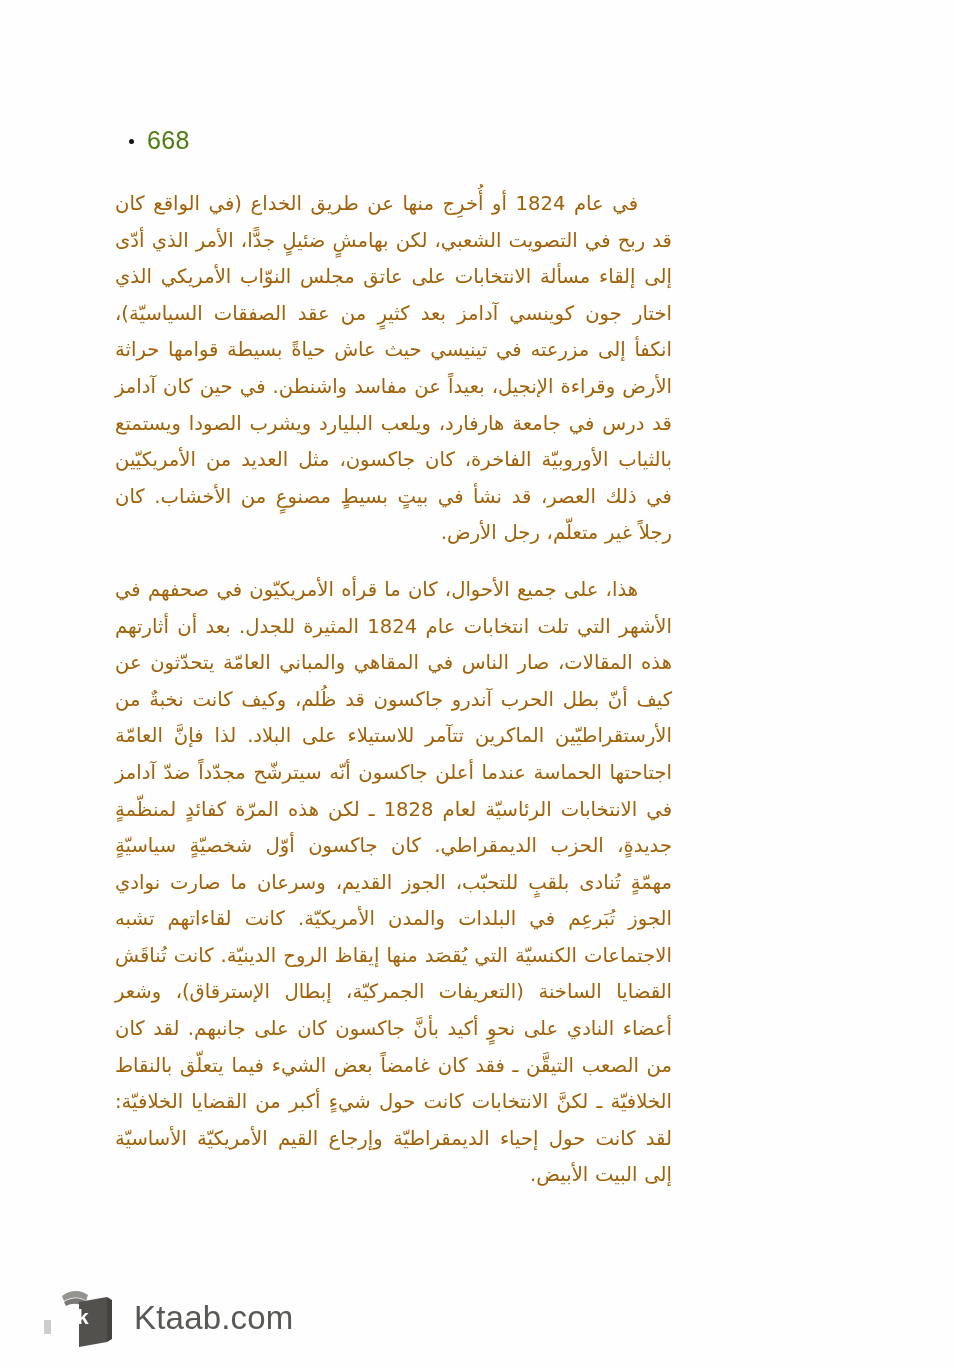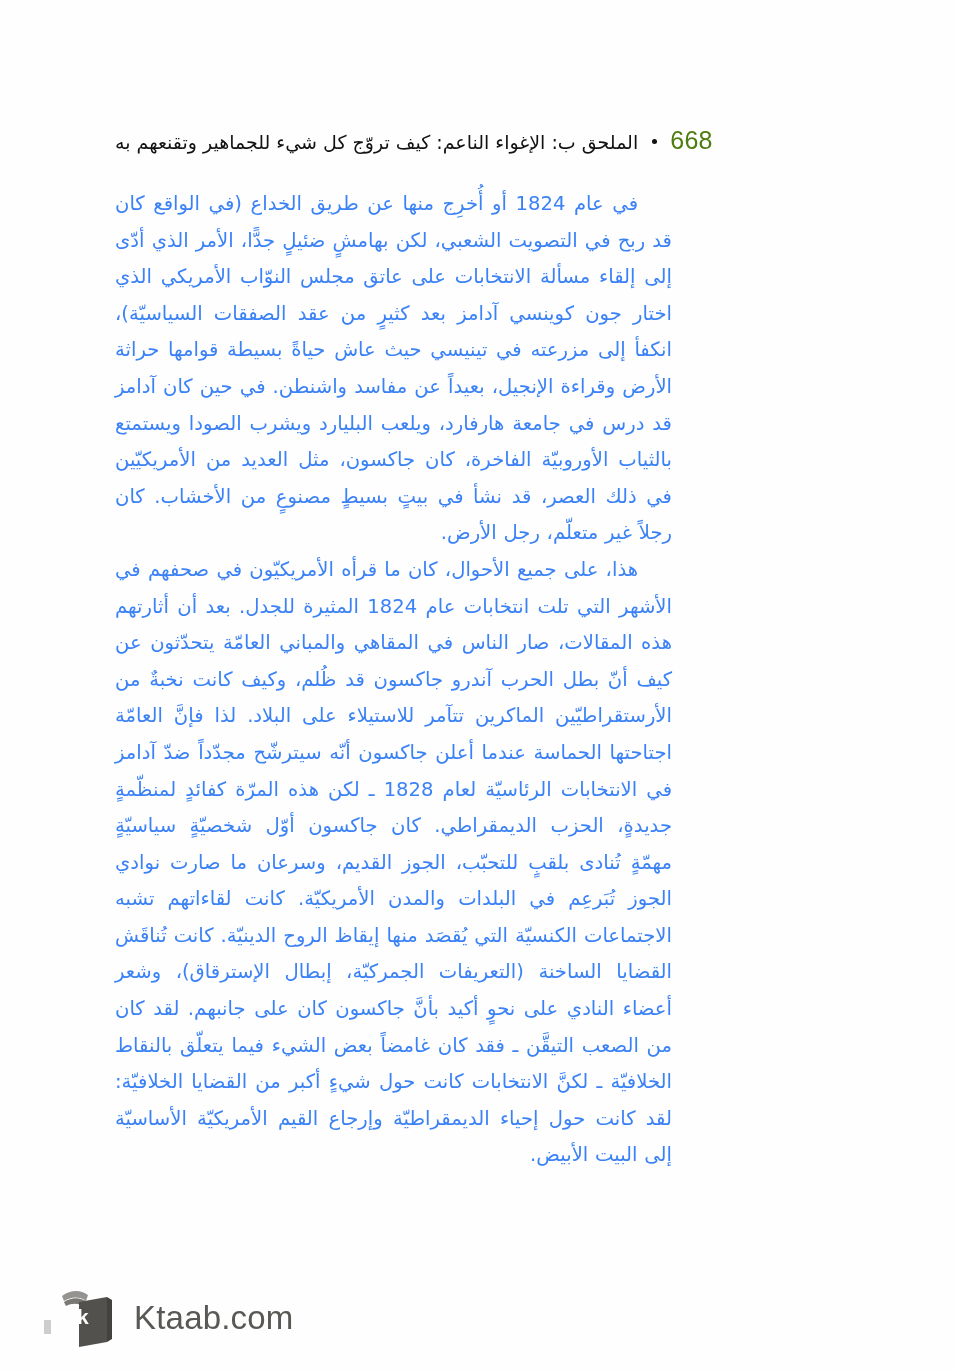--- a/index.html
+++ b/index.html
@@ -75,27 +75,28 @@
     direction: rtl;
     text-align: justify;
     text-justify: inter-word;
   }
 
   .para {
     margin: 0 0 0 0;
     font-family: "DejaVu Sans", sans-serif;
     font-size: 19.6px;
     line-height: 36.6px;
-    color: #3b82f6;
+    color: #a16207;
     text-indent: 34px;
     text-align: justify;
     word-spacing: 0.5px;
   }
 
   .para + .para {
+    margin-top: 20px;
   }
 
   .para.last-short {
     text-align: justify;
   }
 
   
   .watermark {
     position: absolute;
     left: 60px;
@@ -145,21 +146,20 @@
   }
 </style>
 </head>
 <body>
 
 <div class="page">
 
   <div class="running-header">
     <span class="header-pagenum">668</span>
     <span class="header-bullet"></span>
-    <span class="header-title">الملحق ب: الإغواء الناعم: كيف تروّج كل شيء للجماهير وتقنعهم به</span>
   </div>
 
   <div class="text-body">
     <p class="para">في عام 1824 أو أُخرِج منها عن طريق الخداع (في الواقع كان قد ربح في التصويت الشعبي، لكن بهامشٍ ضئيلٍ جدًّا، الأمر الذي أدّى إلى إلقاء مسألة الانتخابات على عاتق مجلس النوّاب الأمريكي الذي اختار جون كوينسي آدامز بعد كثيرٍ من عقد الصفقات السياسيّة)، انكفأ إلى مزرعته في تينيسي حيث عاش حياةً بسيطة قوامها حراثة الأرض وقراءة الإنجيل، بعيداً عن مفاسد واشنطن. في حين كان آدامز قد درس في جامعة هارفارد، ويلعب البليارد ويشرب الصودا ويستمتع بالثياب الأوروبيّة الفاخرة، كان جاكسون، مثل العديد من الأمريكيّين في ذلك العصر، قد نشأ في بيتٍ بسيطٍ مصنوعٍ من الأخشاب. كان رجلاً غير متعلّم، رجل الأرض.</p>
     <p class="para">هذا، على جميع الأحوال، كان ما قرأه الأمريكيّون في صحفهم في الأشهر التي تلت انتخابات عام 1824 المثيرة للجدل. بعد أن أثارتهم هذه المقالات، صار الناس في المقاهي والمباني العامّة يتحدّثون عن كيف أنّ بطل الحرب آندرو جاكسون قد ظُلم، وكيف كانت نخبةٌ من الأرستقراطيّين الماكرين تتآمر للاستيلاء على البلاد. لذا فإنَّ العامّة اجتاحتها الحماسة عندما أعلن جاكسون أنّه سيترشّح مجدّداً ضدّ آدامز في الانتخابات الرئاسيّة لعام 1828 ـ لكن هذه المرّة كفائدٍ لمنظّمةٍ جديدةٍ، الحزب الديمقراطي. كان جاكسون أوّل شخصيّةٍ سياسيّةٍ مهمّةٍ تُنادى بلقبٍ للتحبّب، الجوز القديم، وسرعان ما صارت نوادي الجوز تُبَرعِم في البلدات والمدن الأمريكيّة. كانت لقاءاتهم تشبه الاجتماعات الكنسيّة التي يُقصَد منها إيقاظ الروح الدينيّة. كانت تُناقَش القضايا الساخنة (التعريفات الجمركيّة، إبطال الإسترقاق)، وشعر أعضاء النادي على نحوٍ أكيد بأنَّ جاكسون كان على جانبهم. لقد كان من الصعب التيقَّن ـ فقد كان غامضاً بعض الشيء فيما يتعلّق بالنقاط الخلافيّة ـ لكنَّ الانتخابات كانت حول شيءٍ أكبر من القضايا الخلافيّة: لقد كانت حول إحياء الديمقراطيّة وإرجاع القيم الأمريكيّة الأساسيّة إلى البيت الأبيض.</p>
   </div>
 
   <div class="watermark">
     <span class="wm-tick"></span>
     <span class="wm-mark">

